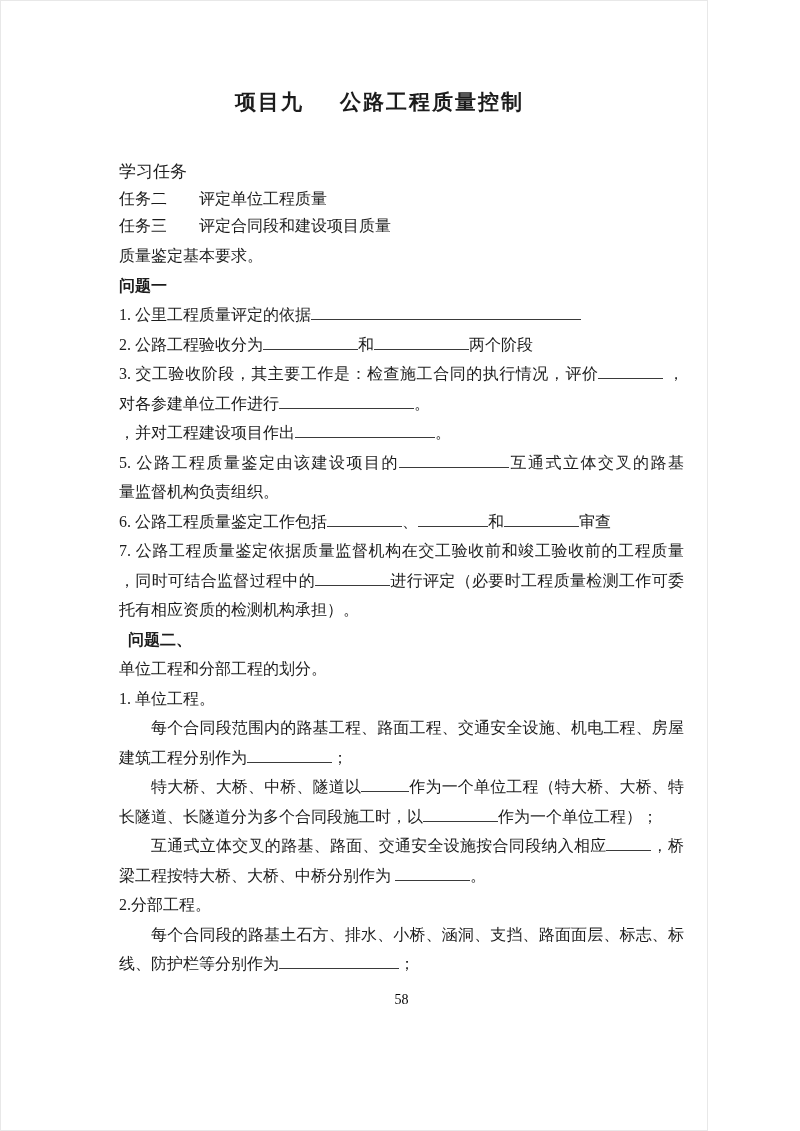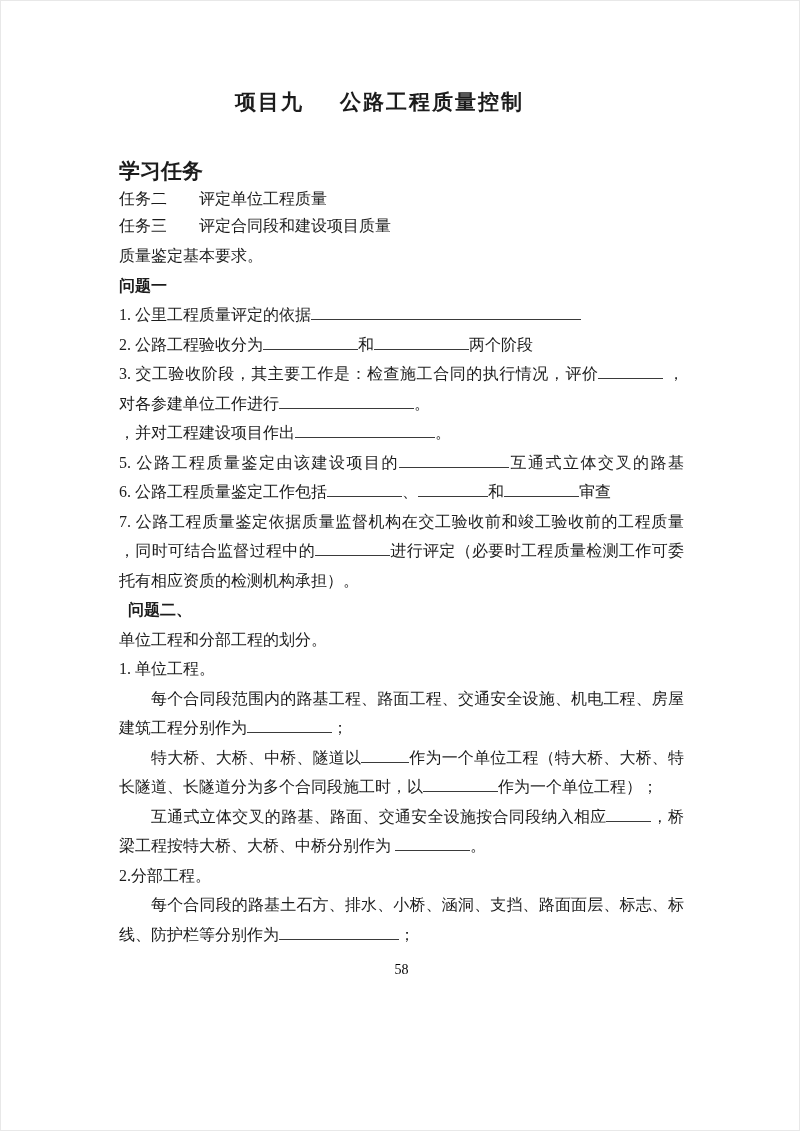--- a/index.html
+++ b/index.html
@@ -1,21 +1,21 @@
 <!DOCTYPE html>
 <html><head>
 <meta charset="utf-8">
 <style>
   html, body {
     margin: 0;
     padding: 0;
     background: #ffffff;
   }
   .page {
-    width: 800px;
+    width: 708px;
     height: 1131px;
     box-sizing: border-box;
     background: #ffffff;
     border: 1px solid #e8e8e8;
     overflow: hidden;
     position: relative;
     font-family: "Liberation Serif", "DejaVu Serif", serif;
     color: #1c1c1c;
   }
   .content {
@@ -28,22 +28,22 @@
     font-weight: bold;
     text-align: center;
     letter-spacing: 2px;
     line-height: 26px;
     transform: translateX(-22px);
     white-space: pre;
   }
   .tgap { display: inline-block; width: 36px; }
   .lt { margin-top: 31px; }
   .lt-heading {
-    font-weight: bold;
-    font-size: 21px;
+    font-weight: normal;
+    font-size: 17px;
     line-height: 27px;
     margin-top: 43px;
   }
   .task-row {
     display: flex;
     font-size: 16px;
     line-height: 27px;
   }
   .task-label { margin-right: 32px; }
   .q1 { margin-top: 2px; }
@@ -98,20 +98,21 @@
     <div class="q q1">
       <div class="line">质量鉴定基本要求。</div>
       <div class="line heading">问题一</div>
       <div>
           <div class="line"><span>1. 公里工程质量评定的依据</span><span class="blank" style="width: 270px;"></span></div>
           <div class="line"><span>2. 公路工程验收分为</span><span class="blank" style="width: 95px;"></span><span>和</span><span class="blank" style="width: 95px;"></span><span>两个阶段</span></div>
           <div class="line fill"><span>3. 交工验收阶段，其主要工作是：检查施工合同的执行情况，评价</span><span class="blank" style="width: 65px;"></span><span> ，</span></div>
           <div class="line"><span>对各参建单位工作进行</span><span class="blank" style="width: 135px;"></span><span>。</span></div>
           <div class="line"><span>，并对工程建设项目作出</span><span class="blank" style="width: 140px;"></span><span>。</span></div>
           <div class="line fill"><span>5. 公路工程质量鉴定由该建设项目的</span><span class="blank" style="width: 110px;"></span><span>互通式立体交叉的路基</span></div>
+          <div class="line"><span>量监督机构负责组织。</span></div>
           <div class="line"><span>6. 公路工程质量鉴定工作包括</span><span class="blank" style="width: 75px;"></span><span>、</span><span class="blank" style="width: 70px;"></span><span>和</span><span class="blank" style="width: 75px;"></span><span>审查</span></div>
           <div class="line fill"><span>7. 公路工程质量鉴定依据质量监督机构在交工验收前和竣工验收前的工程质量</span></div>
           <div class="line fill"><span>，同时可结合监督过程中的</span><span class="blank" style="width: 75px;"></span><span>进行评定（必要时工程质量检测工作可委</span></div>
           <div class="line"><span>托有相应资质的检测机构承担）。</span></div>
         </div>
     </div>
 
     <div class="q q2">
       <div class="line heading">问题二、</div>
       <div class="line">单位工程和分部工程的划分。</div>

